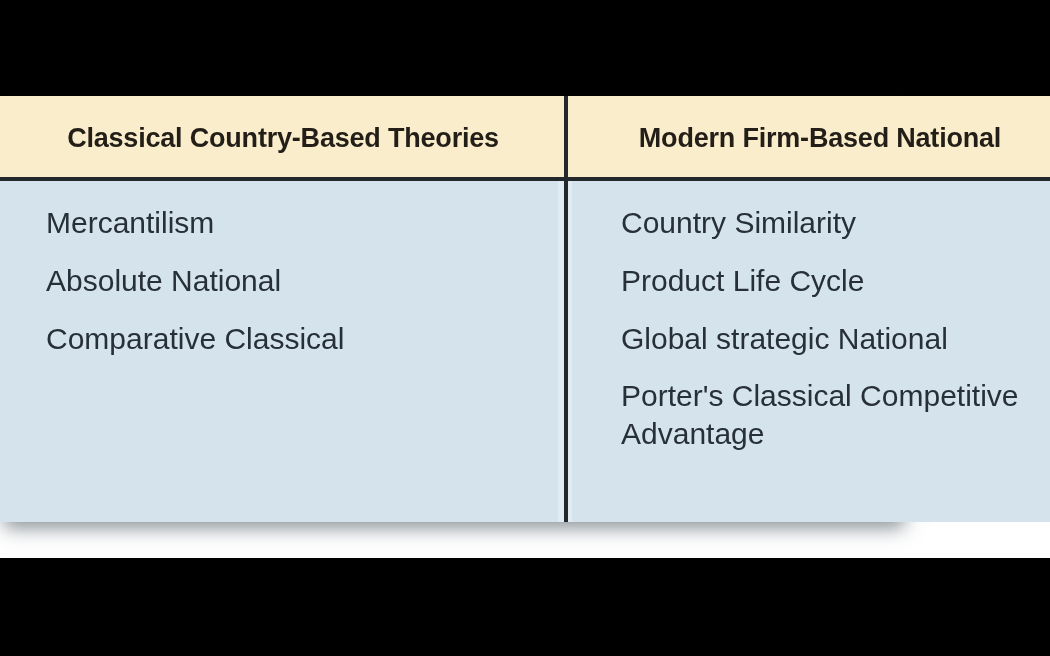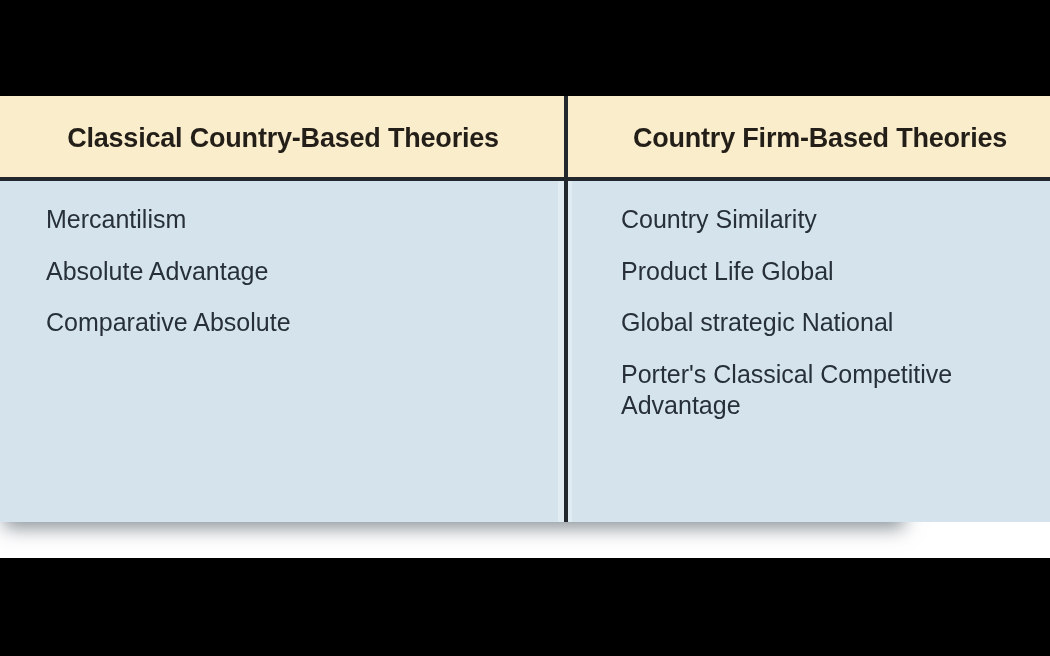--- a/index.html
+++ b/index.html
@@ -85,21 +85,21 @@
   }
   .body-cell.left  { padding-left: 46px;  padding-right: 20px; }
   .body-cell.right { padding-left: 55px;  padding-right: 22px; }
 
   .item-list {
     list-style: none;
     margin: 0;
     padding: 0;
   }
   .item {
-    font-size: 25px;
+    font-size: 30px;
     color: #273038;
     line-height: 1.26;
     margin-bottom: 20px;
     max-width: 420px;
   }
   .body-cell.right .item { max-width: 415px; }
 
   
   .rule {
     position: absolute;
@@ -137,35 +137,35 @@
 
   <div class="table-card">
 
     <div class="table-grid">
 
       <div class="head-cell left">
         <span class="head-text">Classical Country-Based Theories</span>
       </div>
 
       <div class="head-cell right">
-        <span class="head-text">Country Firm-Based Theories</span>
+        <span class="head-text">Modern Firm-Based National</span>
       </div>
 
       <div class="body-cell left">
         <ul class="item-list">
           <li class="item">Mercantilism</li>
-          <li class="item">Absolute Advantage</li>
-          <li class="item">Comparative Absolute</li>
+          <li class="item">Absolute National</li>
+          <li class="item">Comparative Classical</li>
         </ul>
       </div>
 
       <div class="body-cell right">
         <ul class="item-list">
           <li class="item">Country Similarity</li>
-          <li class="item">Product Life Global</li>
+          <li class="item">Product Life Cycle</li>
           <li class="item">Global strategic National</li>
           <li class="item">Porter's Classical Competitive Advantage</li>
         </ul>
       </div>
 
     </div>
 
     <div class="rule vertical-glow"></div>
     <div class="rule horizontal"></div>
     <div class="rule vertical"></div>

